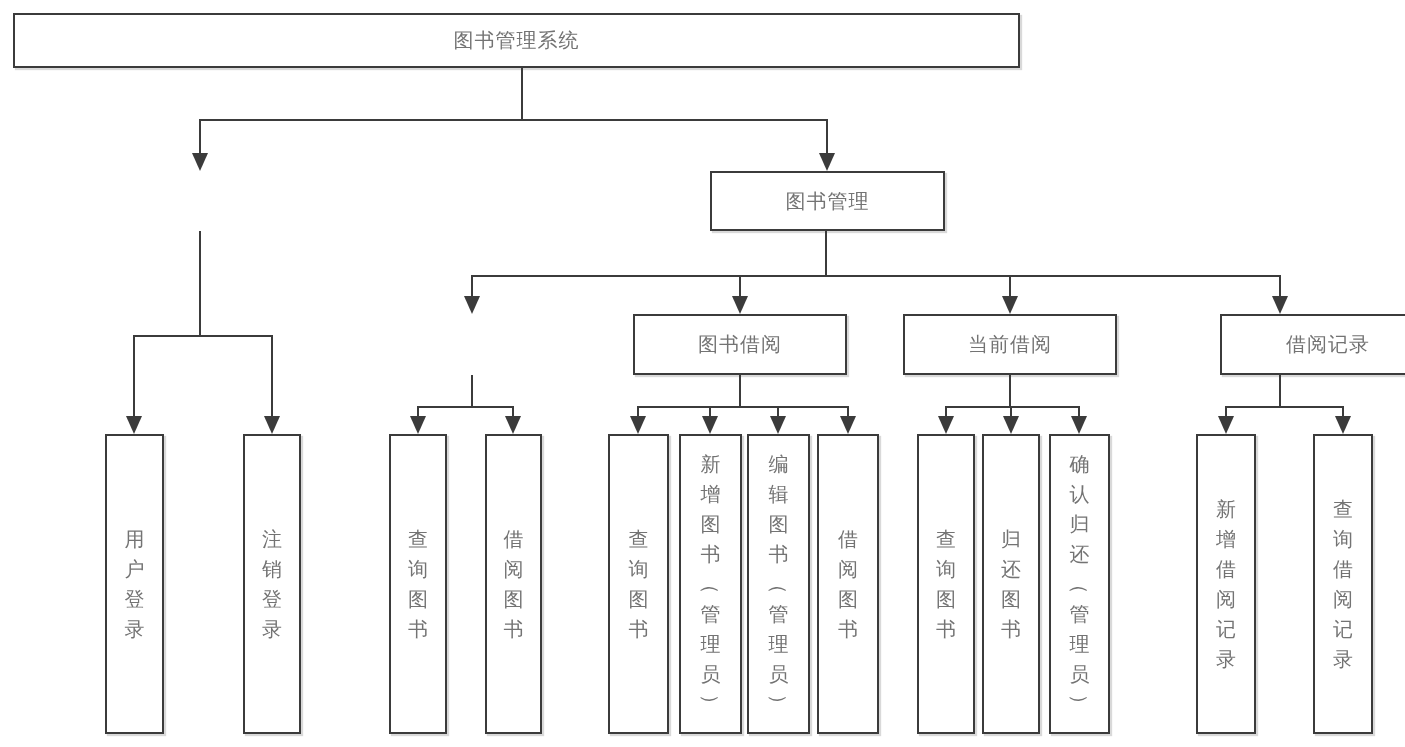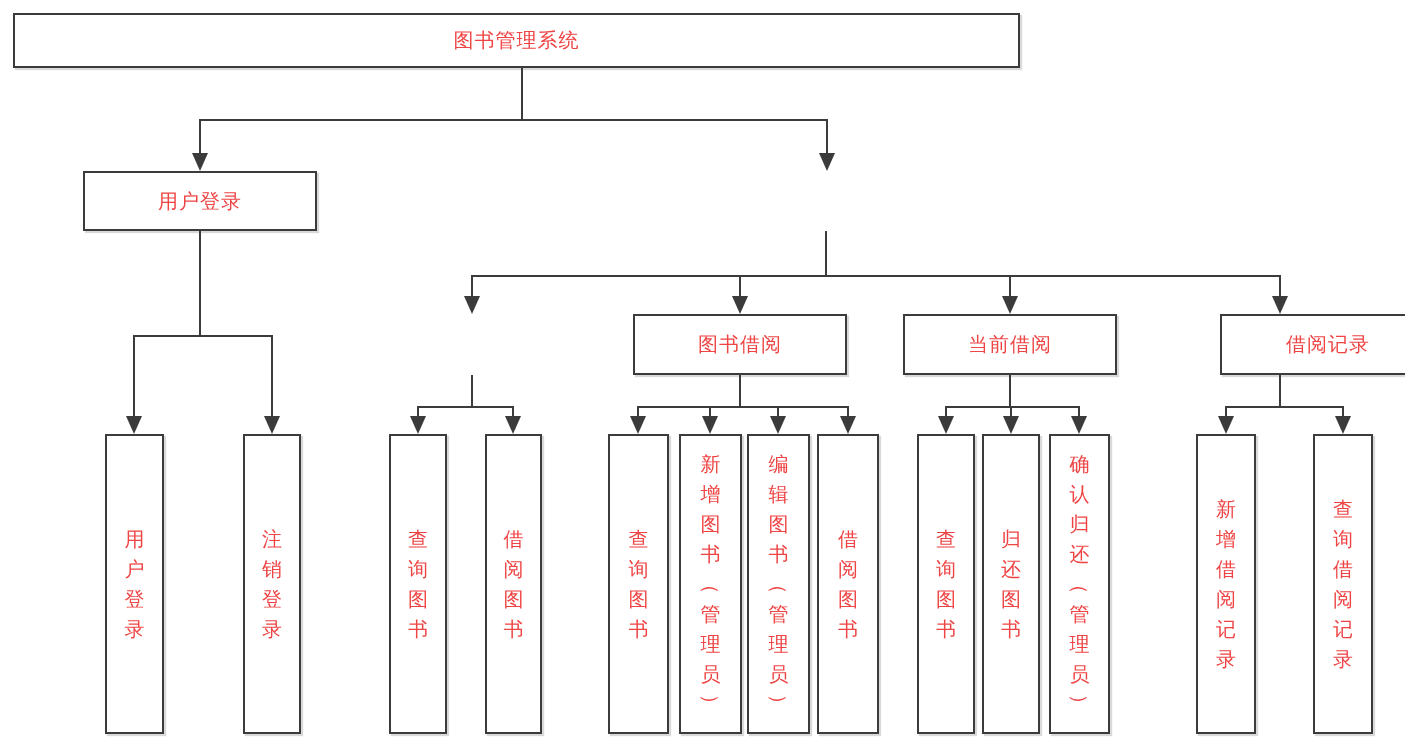--- a/index.html
+++ b/index.html
@@ -12,21 +12,21 @@
     overflow:hidden;
   }
   .node{
     position:absolute;
     border:2px solid #3b3b3b;
     background:#ffffff;
     box-shadow:2px 2px 1px rgba(0,0,0,0.15);
     display:flex;align-items:center;justify-content:center;
     font-size:20px;
     letter-spacing:1px;
-    color:#ef4444;
+    color:#737373;
     box-sizing:content-box;
   }
   .leaf{
     flex-direction:column;
     letter-spacing:0;
   }
   .vchar{
     display:block;height:30px;line-height:30px;
     text-align:center;font-size:20px;
   }
@@ -59,22 +59,22 @@
     <span>图书管理系统</span>
   </div>
 
   <div class="vline" style="left:521px;top:66px;height:53px;"></div>
   <div class="hline" style="left:199px;top:119px;width:629px;"></div>
   <div class="vline" style="left:199px;top:119px;height:35px;"></div>
   <div class="arrow" style="left:192px;top:153px;"></div>
   <div class="vline" style="left:826px;top:119px;height:35px;"></div>
   <div class="arrow" style="left:819px;top:153px;"></div>
 
-  <div class="node" style="left:83px;top:171px;width:230px;height:56px;">
-    <span>用户登录</span>
+  <div class="node" style="left:710px;top:171px;width:231px;height:56px;">
+    <span>图书管理</span>
   </div>
 
   <div class="vline" style="left:199px;top:231px;height:104px;"></div>
   <div class="hline" style="left:134px;top:335px;width:139px;"></div>
   <div class="vline" style="left:133px;top:335px;height:81px;"></div>
   <div class="arrow" style="left:126px;top:416px;"></div>
   <div class="vline" style="left:271px;top:335px;height:81px;"></div>
   <div class="arrow" style="left:264px;top:416px;"></div>
 
   <div class="vline" style="left:825px;top:231px;height:44px;"></div>

